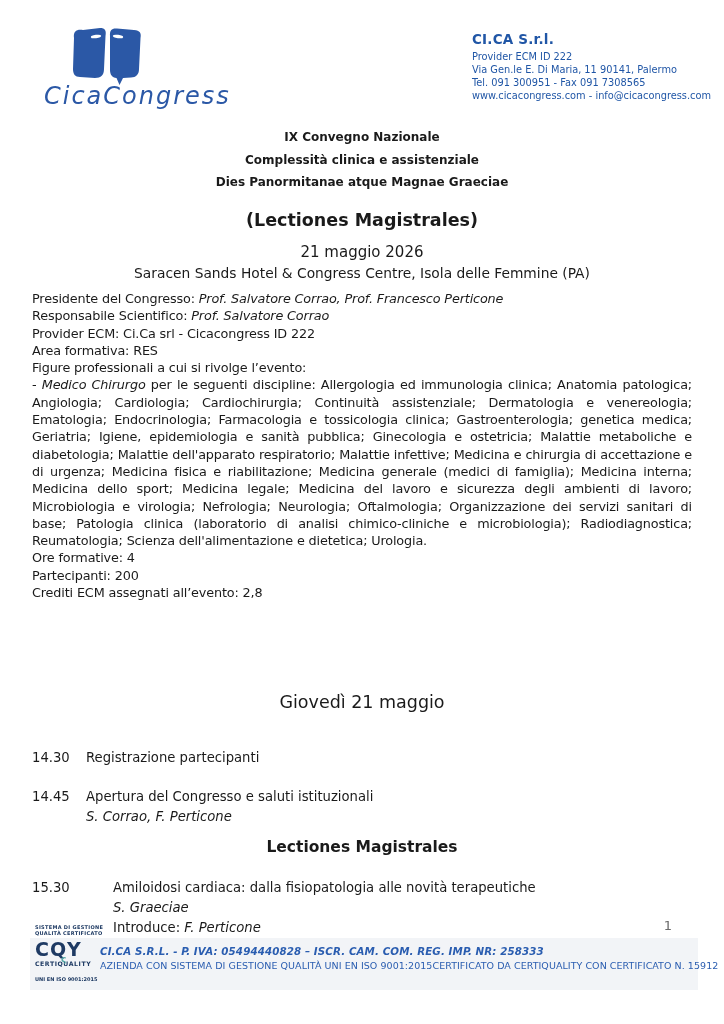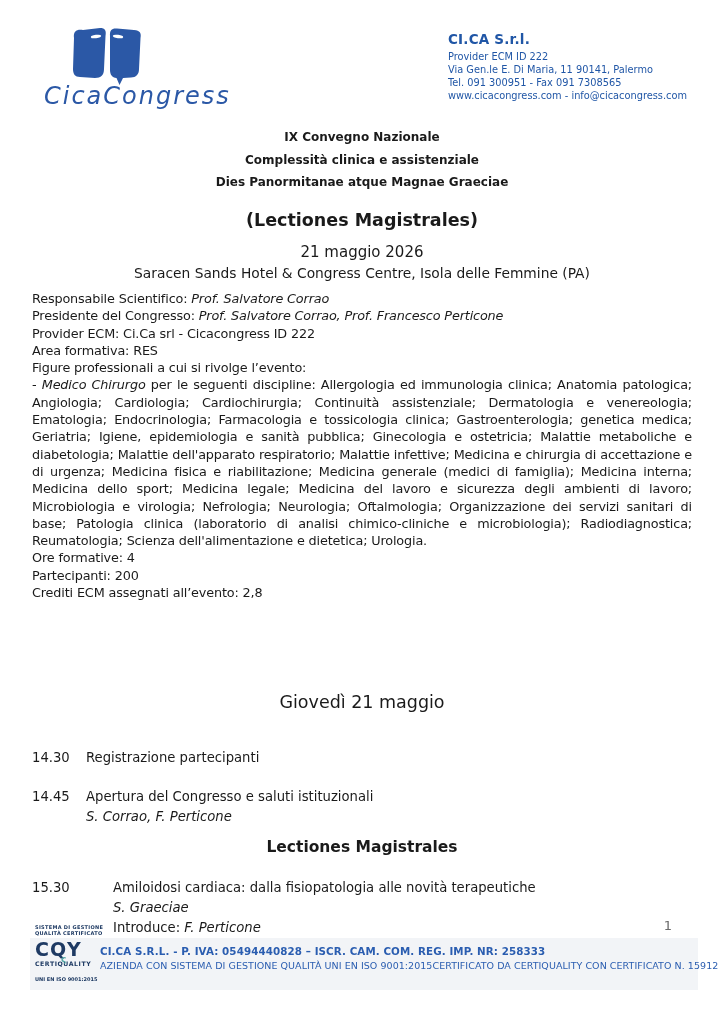--- a/index.html
+++ b/index.html
@@ -13,21 +13,21 @@
   }
   .page { position:relative; width:724px; height:1024px; background:#fff; }
 
   
   .logo-heads { position:absolute; left:70px; top:28px; }
   .logo-wordmark {
     position:absolute; left:44px; top:82px;
     color:#2b58a6; font-size:24px; font-style:italic;
     letter-spacing:2px; font-weight:500;
   }
-  .company-block { position:absolute; left:448px; top:31px; color:#2056a6; }
+  .company-block { position:absolute; left:472px; top:31px; color:#2056a6; }
   .company-name  { font-size:13.5px; font-weight:bold; margin-bottom:3px; letter-spacing:0.2px; }
   .company-line  { font-size:9.8px; line-height:13px; }
 
   
   .title-block { position:absolute; top:126px; left:0; width:100%; text-align:center; }
   .title-line  { font-size:12px; font-weight:bold; line-height:22.5px; }
   .title-subtitle { font-size:17.5px; font-weight:bold; margin-top:16px; }
   .title-date  { font-size:15px; margin-top:13px; }
   .title-venue { font-size:13.8px; margin-top:4px; }
 
@@ -53,21 +53,21 @@
   .footer { position:absolute; top:918px; left:0; width:100%; height:106px; }
   .footer-strip { position:absolute; top:20px; left:30px; right:26px; height:52px; background:#f2f4f7; }
   .page-num { position:absolute; right:52px; top:0; color:#6a6a6a; font-size:13px; }
   .cert-block { position:absolute; left:35px; top:6px; color:#1e3a63; }
   .cert-caption { font-size:5px; font-weight:bold; line-height:6px; letter-spacing:0.3px; }
   .cert-mark { position:relative; font-size:19px; font-weight:bold; letter-spacing:1px; line-height:20px; margin-top:3px; width:56px; }
   .cert-teal { position:absolute; left:26px; top:10px; color:#54a7a5; font-size:9px; font-weight:bold; }
   .cert-brand { font-size:6.2px; font-weight:bold; letter-spacing:0.55px; margin-top:1px; }
   .cert-standard { font-size:5px; font-weight:bold; margin-top:9px; }
   .footer-text { position:absolute; left:100px; top:27px; color:#2a5db0; white-space:nowrap; }
-  .footer-reg { font-size:10.3px; font-weight:bold; letter-spacing:0.1px; }
+  .footer-reg { font-size:10.3px; font-weight:bold; font-style:italic; letter-spacing:0.1px; }
   .footer-quality { font-size:9.5px; margin-top:3px; letter-spacing:0.05px; }
 </style>
 </head>
 <body>
 
 <div class="page">
 
   <div class="logo-heads">
     <svg width="74" height="58" viewBox="0 0 74 58">
       <path d="M4,10 C3,3 7,1 13,2 L30,0 C35,0 36.5,2.5 35.5,8 L34,41 C34,47 31,50 25,50 L10,49 C5,49 3,46 3,41 Z" fill="#2b58a6"></path>
@@ -89,22 +89,22 @@
   <div class="title-block">
     <div class="title-line">IX Convegno Nazionale</div>
     <div class="title-line">Complessità clinica e assistenziale</div>
     <div class="title-line">Dies Panormitanae atque Magnae Graeciae</div>
     <div class="title-subtitle">(Lectiones Magistrales)</div>
     <div class="title-date">21 maggio 2026</div>
     <div class="title-venue">Saracen Sands Hotel &amp; Congress Centre, Isola delle Femmine (PA)</div>
   </div>
 
   <div class="info-block">
+    <p><span>Presidente del Congresso: </span><span class="it">Prof. Salvatore Corrao, Prof. Francesco Perticone</span></p>
     <p><span>Responsabile Scientifico: </span><span class="it">Prof. Salvatore Corrao</span></p>
-    <p><span>Presidente del Congresso: </span><span class="it">Prof. Salvatore Corrao, Prof. Francesco Perticone</span></p>
     <p>Provider ECM: Ci.Ca srl - Cicacongress ID 222</p>
     <p>Area formativa: RES</p>
     <p>Figure professionali a cui si rivolge l’evento:</p>
     <p><span>- </span><span class="it">Medico Chirurgo</span><span> per le seguenti discipline: Allergologia ed immunologia clinica; Anatomia patologica; Angiologia; Cardiologia; Cardiochirurgia; Continuità assistenziale; Dermatologia e venereologia; Ematologia; Endocrinologia; Farmacologia e tossicologia clinica; Gastroenterologia; genetica medica; Geriatria; Igiene, epidemiologia e sanità pubblica; Ginecologia e ostetricia; Malattie metaboliche e diabetologia; Malattie dell'apparato respiratorio; Malattie infettive; Medicina e chirurgia di accettazione e di urgenza; Medicina fisica e riabilitazione; Medicina generale (medici di famiglia); Medicina interna; Medicina dello sport; Medicina legale; Medicina del lavoro e sicurezza degli ambienti di lavoro; Microbiologia e virologia; Nefrologia; Neurologia; Oftalmologia; Organizzazione dei servizi sanitari di base; Patologia clinica (laboratorio di analisi chimico-cliniche e microbiologia); Radiodiagnostica; Reumatologia; Scienza dell'alimentazione e dietetica; Urologia.</span></p>
     <p>Ore formative: 4</p>
     <p>Partecipanti: 200</p>
     <p>Crediti ECM assegnati all’evento: 2,8</p>
   </div>
 
   <div class="program">

